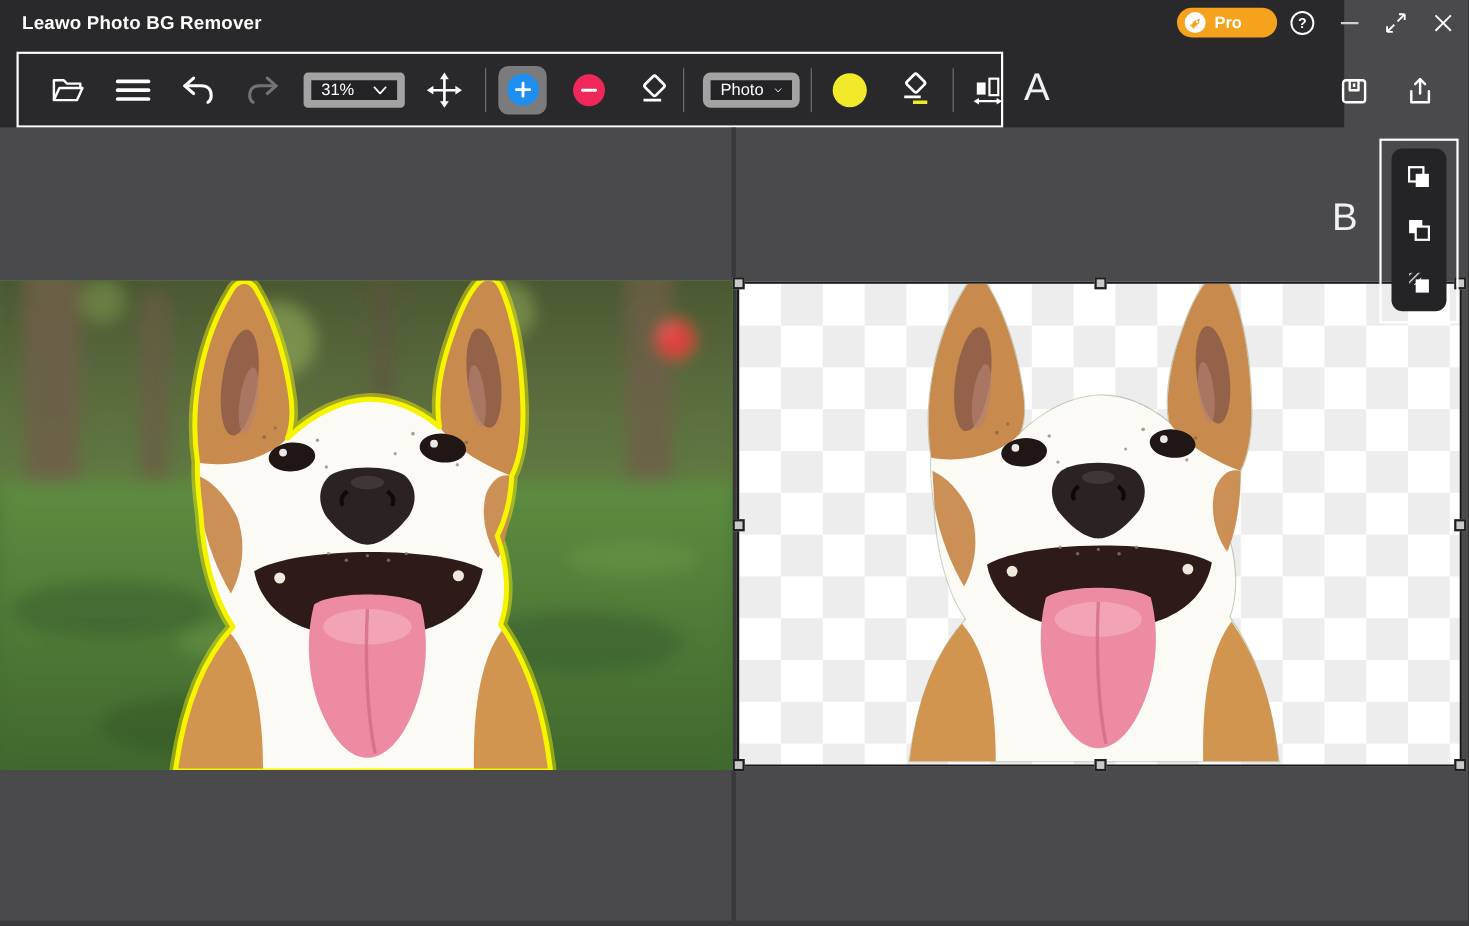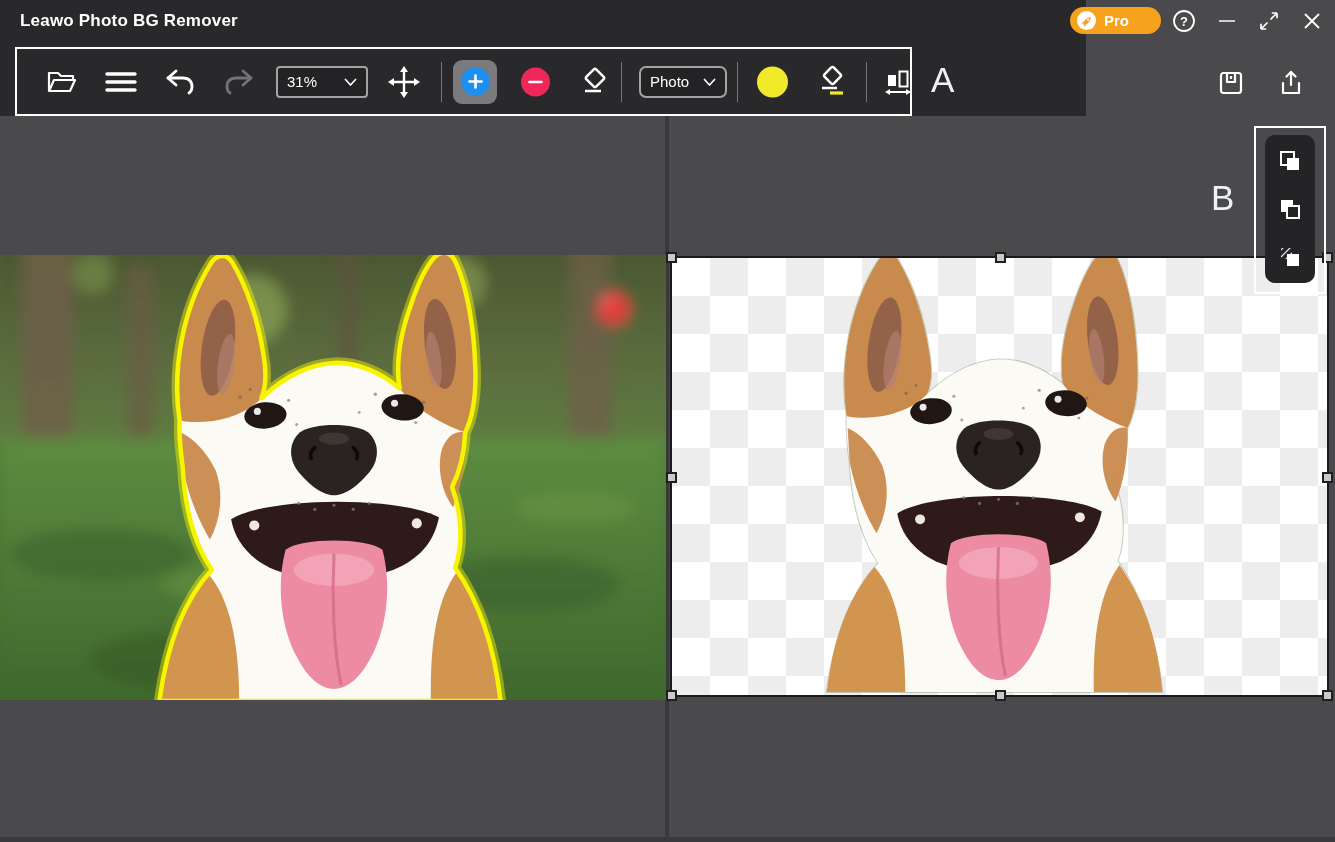--- a/index.html
+++ b/index.html
@@ -1,35 +1,35 @@
 <!DOCTYPE html>
 <html><head>
 <meta charset="utf-8">
 <style>
   html,body{margin:0;padding:0;background:#222;}
   *{box-sizing:border-box;}
   #app{position:relative;width:1335px;height:842px;overflow:hidden;
        background:#4a4a4c;font-family:"Liberation Sans",sans-serif;
        -webkit-font-smoothing:antialiased;}
   
-  #header{position:absolute;left:0;top:0;width:1086px;height:116px;background:#29292b;}
+  #header{position:absolute;left:0;top:0;width:1222px;height:116px;background:#29292b;}
   #title{position:absolute;left:20px;top:11px;font-size:17px;font-weight:bold;color:#ffffff;letter-spacing:.2px;}
   #pro-badge{position:absolute;left:1070px;top:7px;width:91px;height:27px;border-radius:14px;
              background:#f7a21c;display:flex;align-items:center;padding-left:7px;cursor:pointer;}
   #pro-badge .rocket-wrap{width:19px;height:19px;border-radius:50%;background:#ffffff;
              display:flex;align-items:center;justify-content:center;}
   #pro-badge .pro-text{color:#ffffff;font-weight:bold;font-size:15px;margin-left:8px;}
   .titlebar-btn{position:absolute;top:6px;width:30px;height:30px;display:flex;align-items:center;
                 justify-content:center;cursor:pointer;}
   #help-btn{left:1169px;} #min-btn{left:1212px;} #max-btn{left:1254px;} #close-btn{left:1297px;}
   
   #toolbar{position:absolute;left:15px;top:47px;width:897px;height:69px;border:2px solid #ffffff;background:#29292b;}
   .tb{position:absolute;top:50%;transform:translateY(-50%);display:flex;align-items:center;justify-content:center;cursor:pointer;}
   .tb-div{position:absolute;top:50%;transform:translateY(-50%);width:1px;height:40px;background:#75757a;}
-  .selectbox{height:32px;border:2px solid #a3a3a3;border-radius:4px;background:#232326;color:#ffffff;
+  .selectbox{height:32px;border:7px solid #a3a3a3;border-radius:4px;background:#232326;color:#ffffff;
              font-size:15px;display:flex;align-items:center;justify-content:space-between;
              padding:0 9px;cursor:pointer;}
   .selectbox .chev{margin-left:10px;}
   #mode-select{border-radius:7px;}
   .circle-btn{border-radius:50%;display:flex;align-items:center;justify-content:center;}
   #add-tool-bg{width:44px;height:44px;border-radius:9px;background:#7b7b7d;display:flex;align-items:center;justify-content:center;}
   #annot-a{position:absolute;left:931px;top:60px;font-size:35px;color:#eef2f7;}
   #save-btn{position:absolute;left:1217px;top:69px;cursor:pointer;}
   #export-btn{position:absolute;left:1277px;top:69px;cursor:pointer;}
   

